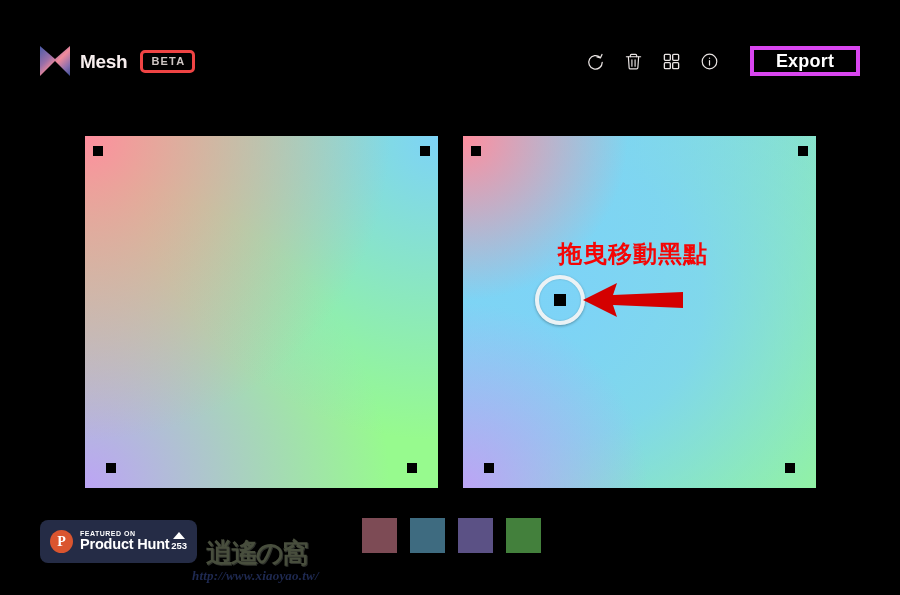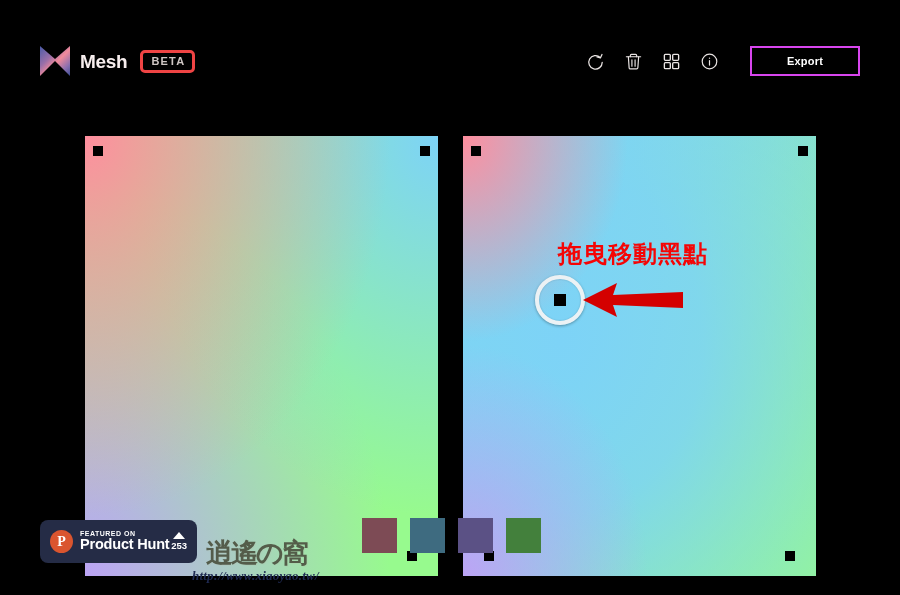--- a/index.html
+++ b/index.html
@@ -78,45 +78,45 @@
     justify-content: center;
     cursor: pointer;
     color: #e9e4e3;
   }
   .tool-icon svg { display: block; }
 
   .export-button {
     margin-left: 22px;
     width: 110px;
     height: 30px;
-    border: 2px solid #d946ef;
+    border: 4px solid #d946ef;
     background: #000;
     color: #ffffff;
-    font-size: 11px;
+    font-size: 18px;
     font-weight: bold;
     display: flex;
     align-items: center;
     justify-content: center;
     cursor: pointer;
     letter-spacing: 0.2px;
   }
 
   
   .canvas-area {
     position: absolute;
     top: 136px;
     left: 0;
     width: 900px;
     height: 352px;
   }
 
   .mesh-canvas {
     position: absolute;
     width: 353px;
-    height: 440px;
+    height: 352px;
     overflow: hidden;
   }
 
   .mesh-canvas.left  { left: 85px; }
   .mesh-canvas.right { left: 463px; }
 
   .mesh-layer {
     position: absolute;
     inset: 0;
   }

